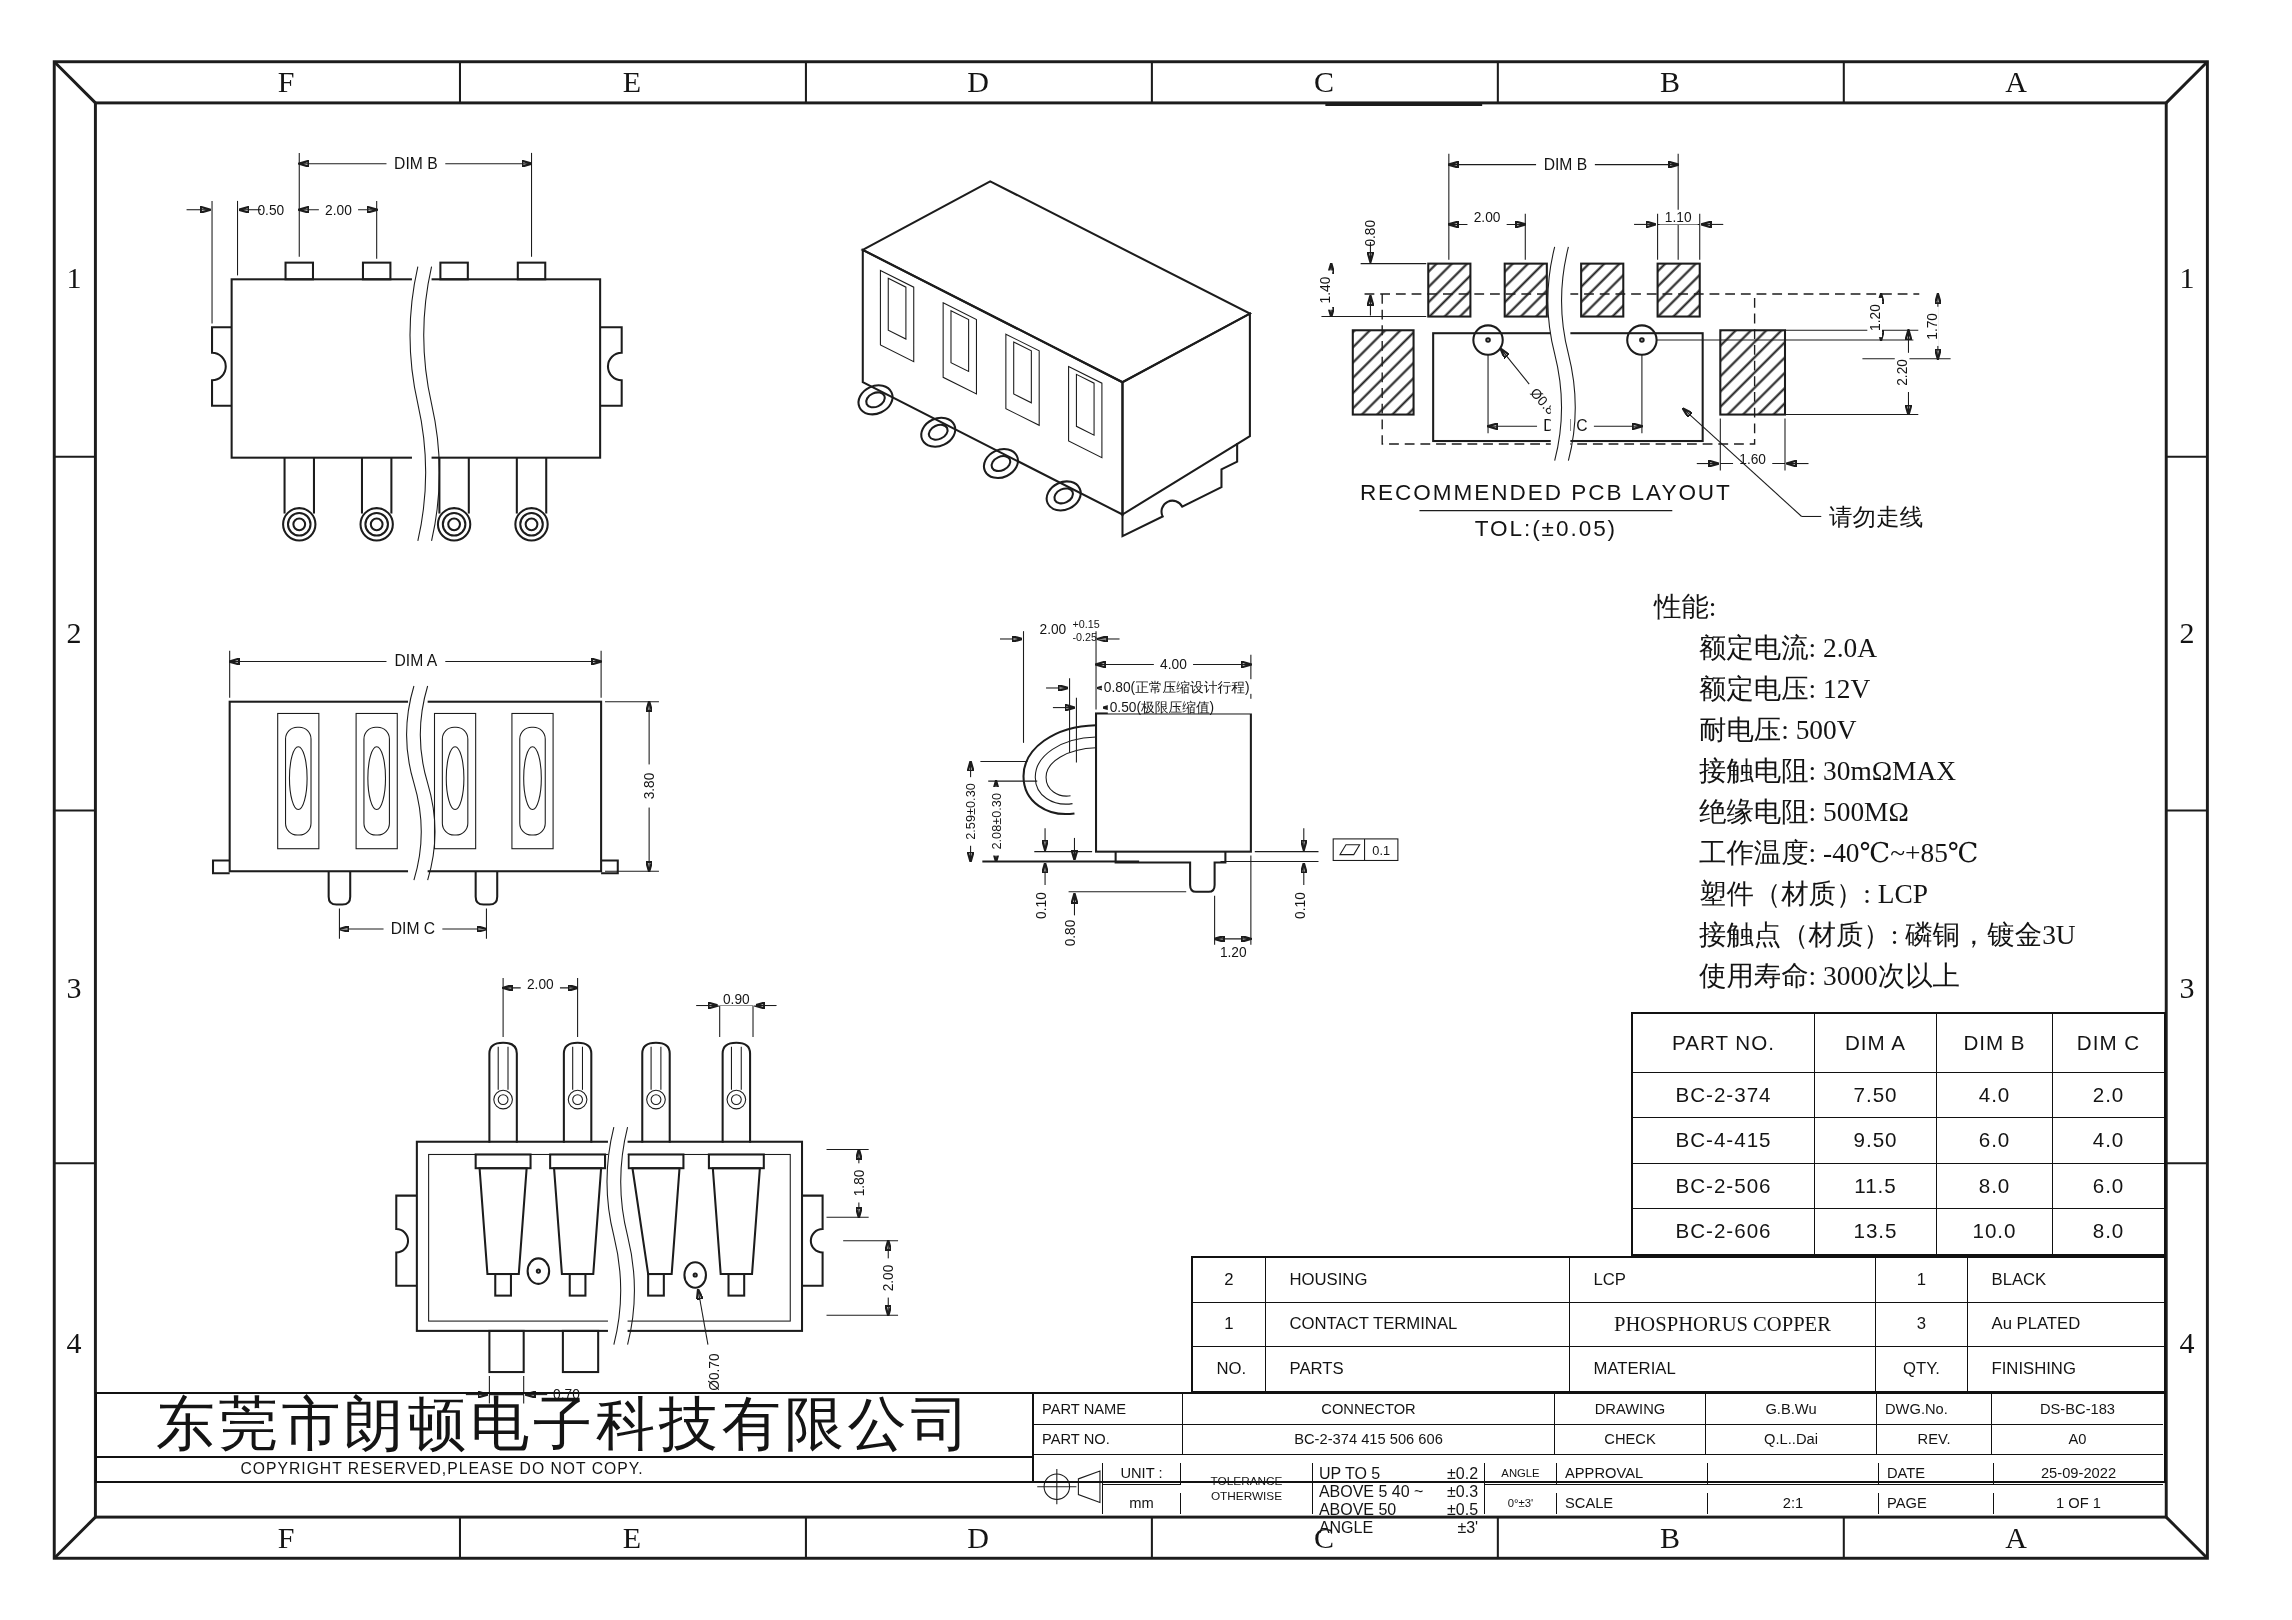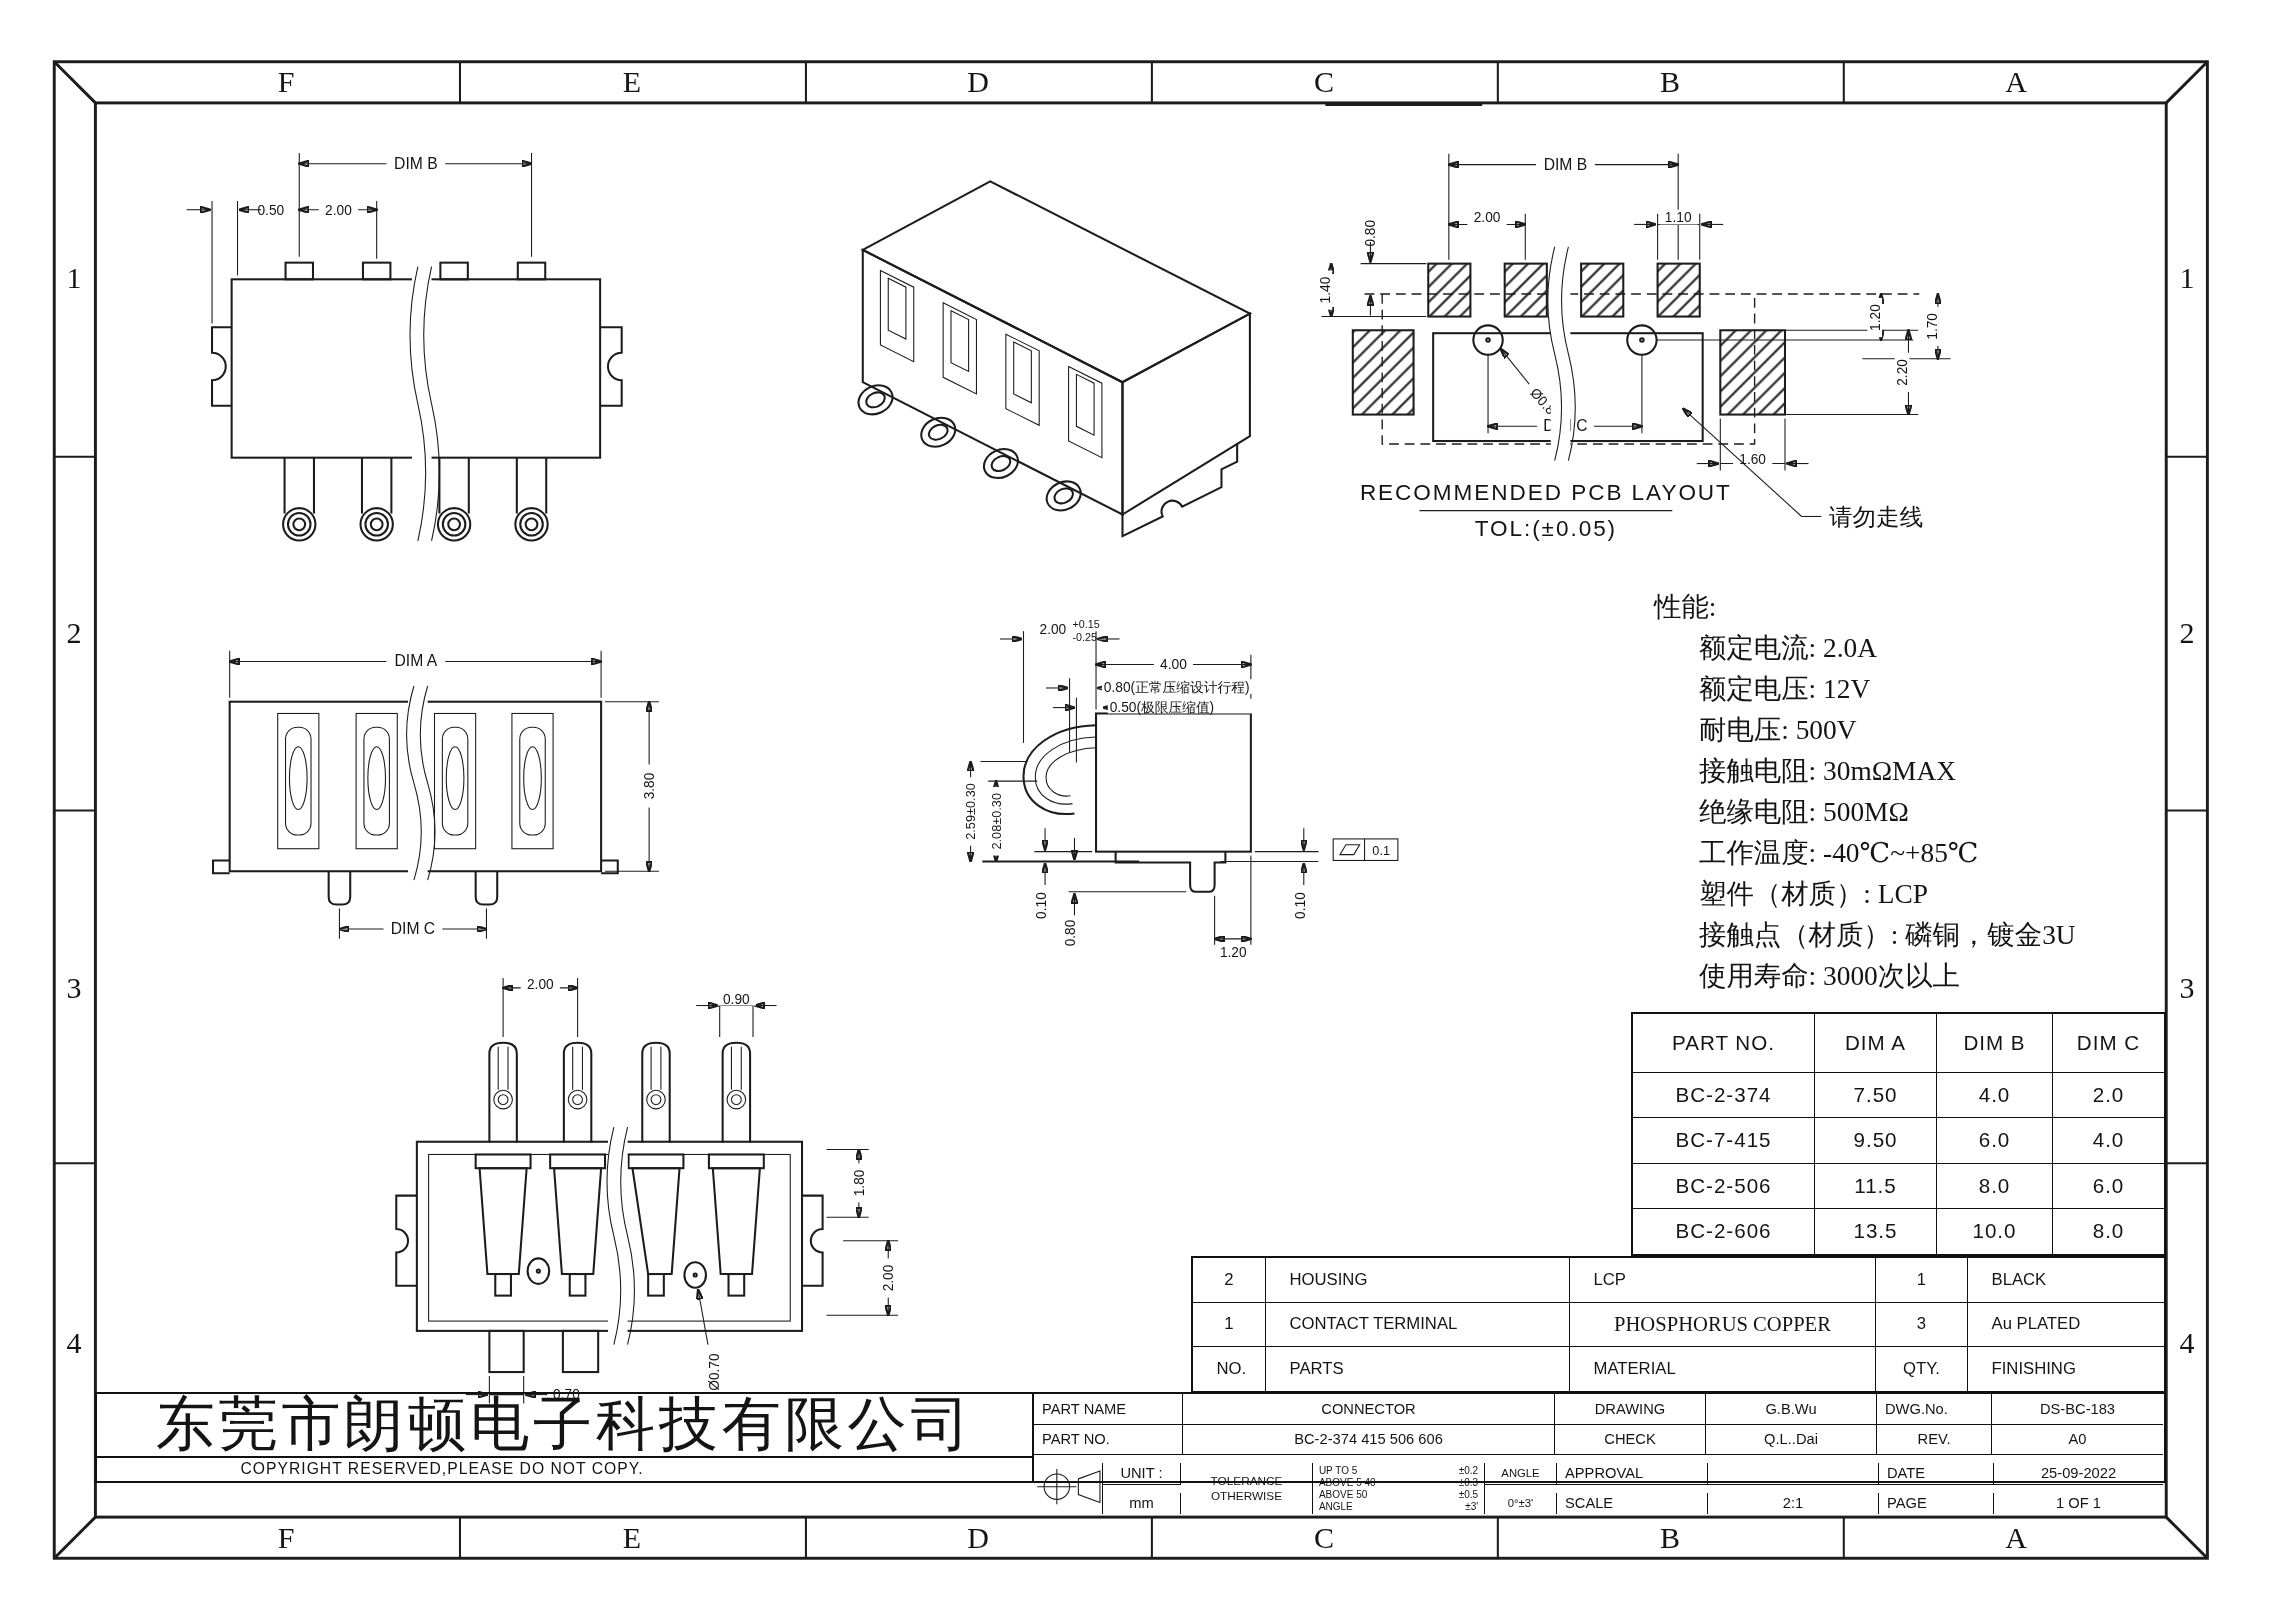--- a/index.html
+++ b/index.html
@@ -60,21 +60,21 @@
       grid-template-columns:69px 78px 132px 172px 72px 151px 171px 115px 1fr;
       grid-template-rows:1fr 1fr;font-size:14.7px;}
   .tr34 div{border-right:1.8px solid #111;border-bottom:1.8px solid #111;
       display:flex;align-items:center;justify-content:center;margin-top:8px;}
   .tr34 .nb{border-bottom:none;}
   .tr34 .sp2{grid-row:span 2;border-bottom:none;}
   .tr34 div:nth-child(9n of .last){border-right:none;}
   .lt2{justify-content:flex-start !important;padding-left:8px;}
   .tol2{flex-direction:column;font-size:11.8px;line-height:14.7px;}
   .tvals{flex-direction:column;justify-content:space-around !important;align-items:stretch !important;
-      font-size:10px;padding:2px 5.9px;}
+      font-size:16px;padding:2px 5.9px;}
   .tvals span{display:flex;justify-content:space-between;}
   .ang{font-size:11.3px;}
   .noR{border-right:none !important;}
 </style>
 </head>
 <body>
 
 <div class="sheet">
 
 <svg class="art" width="2293" height="1620" viewBox="0 0 2339 1653">
@@ -566,21 +566,21 @@
 
 <div class="ov ptable">
   <div>PART NO.</div>
   <div>DIM A</div>
   <div>DIM B</div>
   <div>DIM C</div>
   <div>BC-2-374</div>
   <div>7.50</div>
   <div>4.0</div>
   <div>2.0</div>
-  <div>BC-7-415</div>
+  <div>BC-4-415</div>
   <div>9.50</div>
   <div>6.0</div>
   <div>4.0</div>
   <div>BC-2-506</div>
   <div>11.5</div>
   <div>8.0</div>
   <div>6.0</div>
   <div>BC-2-606</div>
   <div>13.5</div>
   <div>10.0</div>

